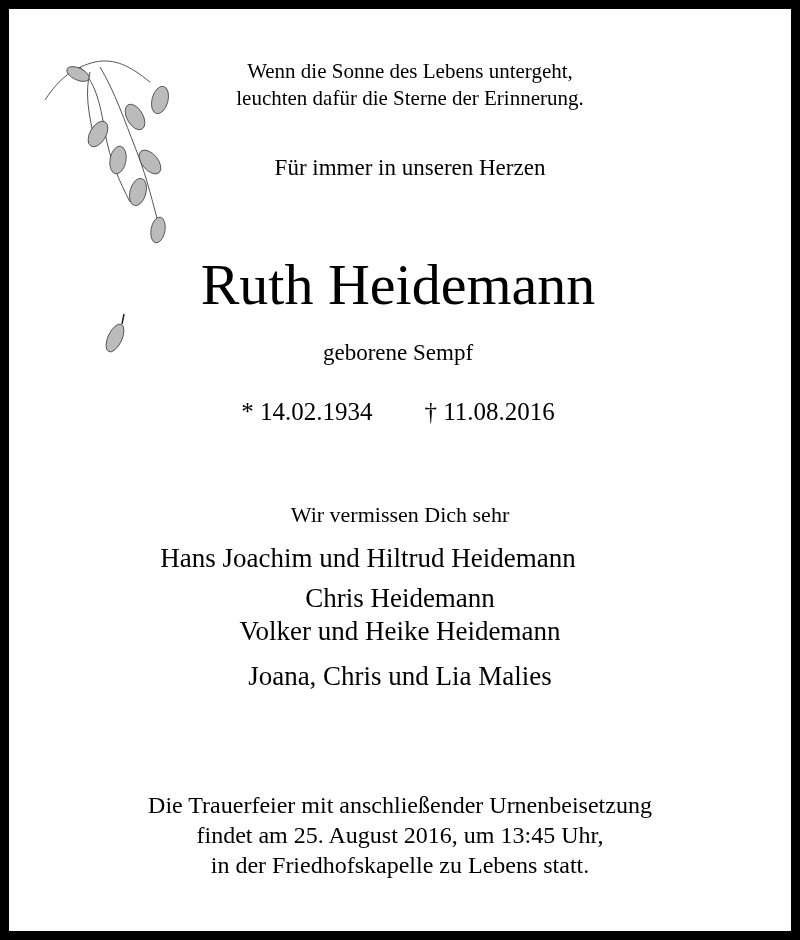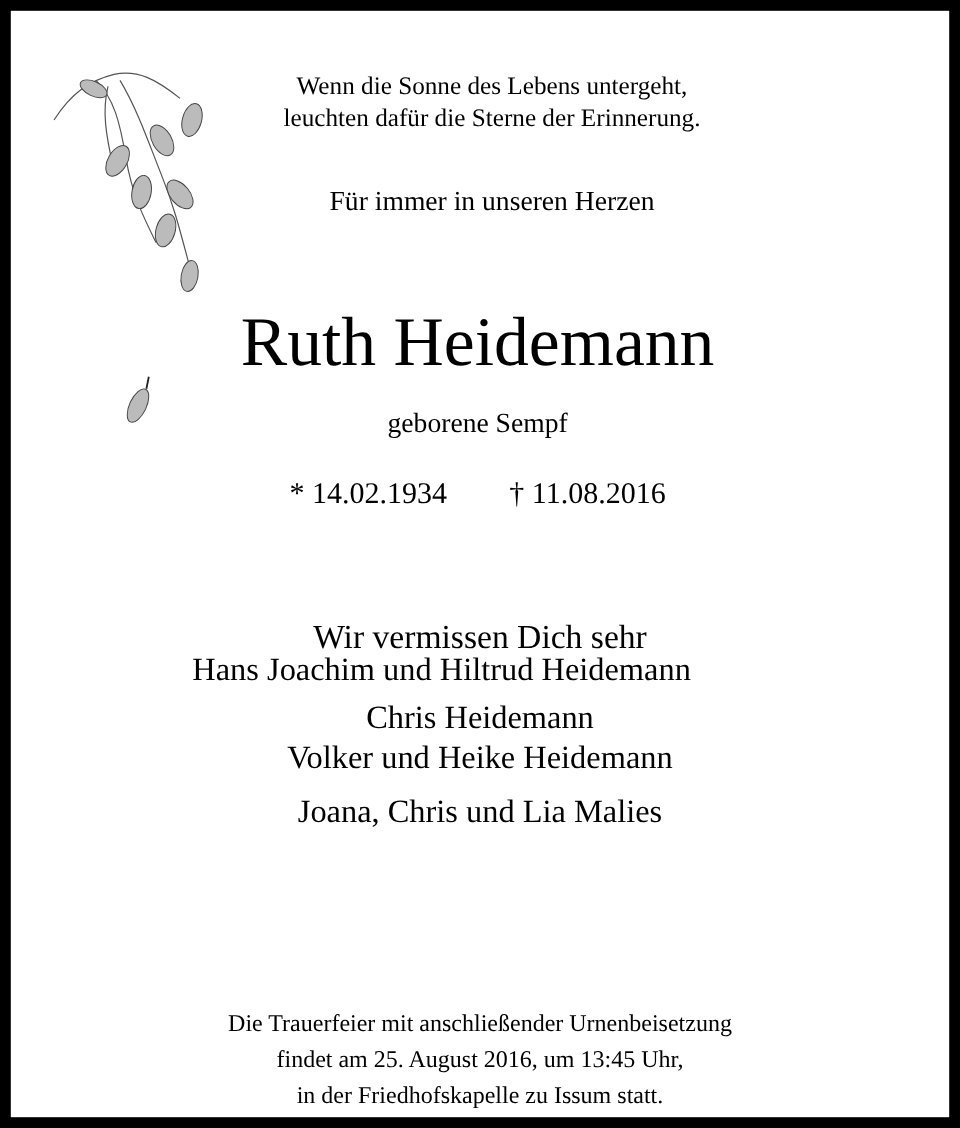--- a/index.html
+++ b/index.html
@@ -5,23 +5,23 @@
   html, body { margin: 0; padding: 0; background: #fff; }
   body { width: 800px; height: 940px; position: relative; overflow: hidden; font-family: "Liberation Serif", serif; color: #000; }
   .frame { position: absolute; left: 0; top: 0; width: 800px; height: 940px; box-sizing: border-box; border: 9px solid #000; background: #fff; }
   .line { position: absolute; left: 0; width: 800px; text-align: center; white-space: nowrap; }
   .quote { font-size: 21px; line-height: 27px; left: 10px; }
   .forever { top: 155px; font-size: 23px; left: 10px; }
   .name { top: 250px; font-size: 58px; line-height: 70px; left: -2px; }
   .born { top: 340px; font-size: 23px; left: -2px; }
   .dates { top: 398px; font-size: 25px; left: -2px; }
   .dates span.gap { display: inline-block; width: 52px; }
-  .miss { top: 516px; font-size: 28px; left: 0; font-family: Liberation Serif, serif; }
+  .miss { top: 502px; font-size: 22px; left: 0; font-family: Liberation Serif, serif; }
   .fam { font-size: 27px; left: 0; }
-  .ceremony { font-size: 20px; line-height: 30px; left: 0; margin-top: 48px; }
+  .ceremony { font-size: 24px; line-height: 30px; left: 0; }
   .leaves { position: absolute; left: 40px; top: 52px; }
   .leaf-small { position: absolute; left: 100px; top: 310px; }
 </style>
 </head>
 <body>
 
 <div class="frame"></div>
 
 <svg class="leaves" width="140" height="200" viewBox="0 0 140 200">
   <g fill="none" stroke="#555" stroke-width="1">
@@ -62,13 +62,13 @@
 
 <div class="line miss">Wir vermissen Dich sehr</div>
 
 <div class="line fam" style="top:543px; left:-32px">Hans Joachim und Hiltrud Heidemann</div>
 <div class="line fam" style="top:583px">Chris Heidemann</div>
 <div class="line fam" style="top:616px">Volker und Heike Heidemann</div>
 <div class="line fam" style="top:661px">Joana, Chris und Lia Malies</div>
 
 <div class="line ceremony" style="top:790px">Die Trauerfeier mit anschließender Urnenbeisetzung</div>
 <div class="line ceremony" style="top:820px">findet am 25. August 2016, um 13:45 Uhr,</div>
-<div class="line ceremony" style="top:850px">in der Friedhofskapelle zu Issum statt.</div>
+<div class="line ceremony" style="top:850px">in der Friedhofskapelle zu Lebens statt.</div>
 
 </body></html>

